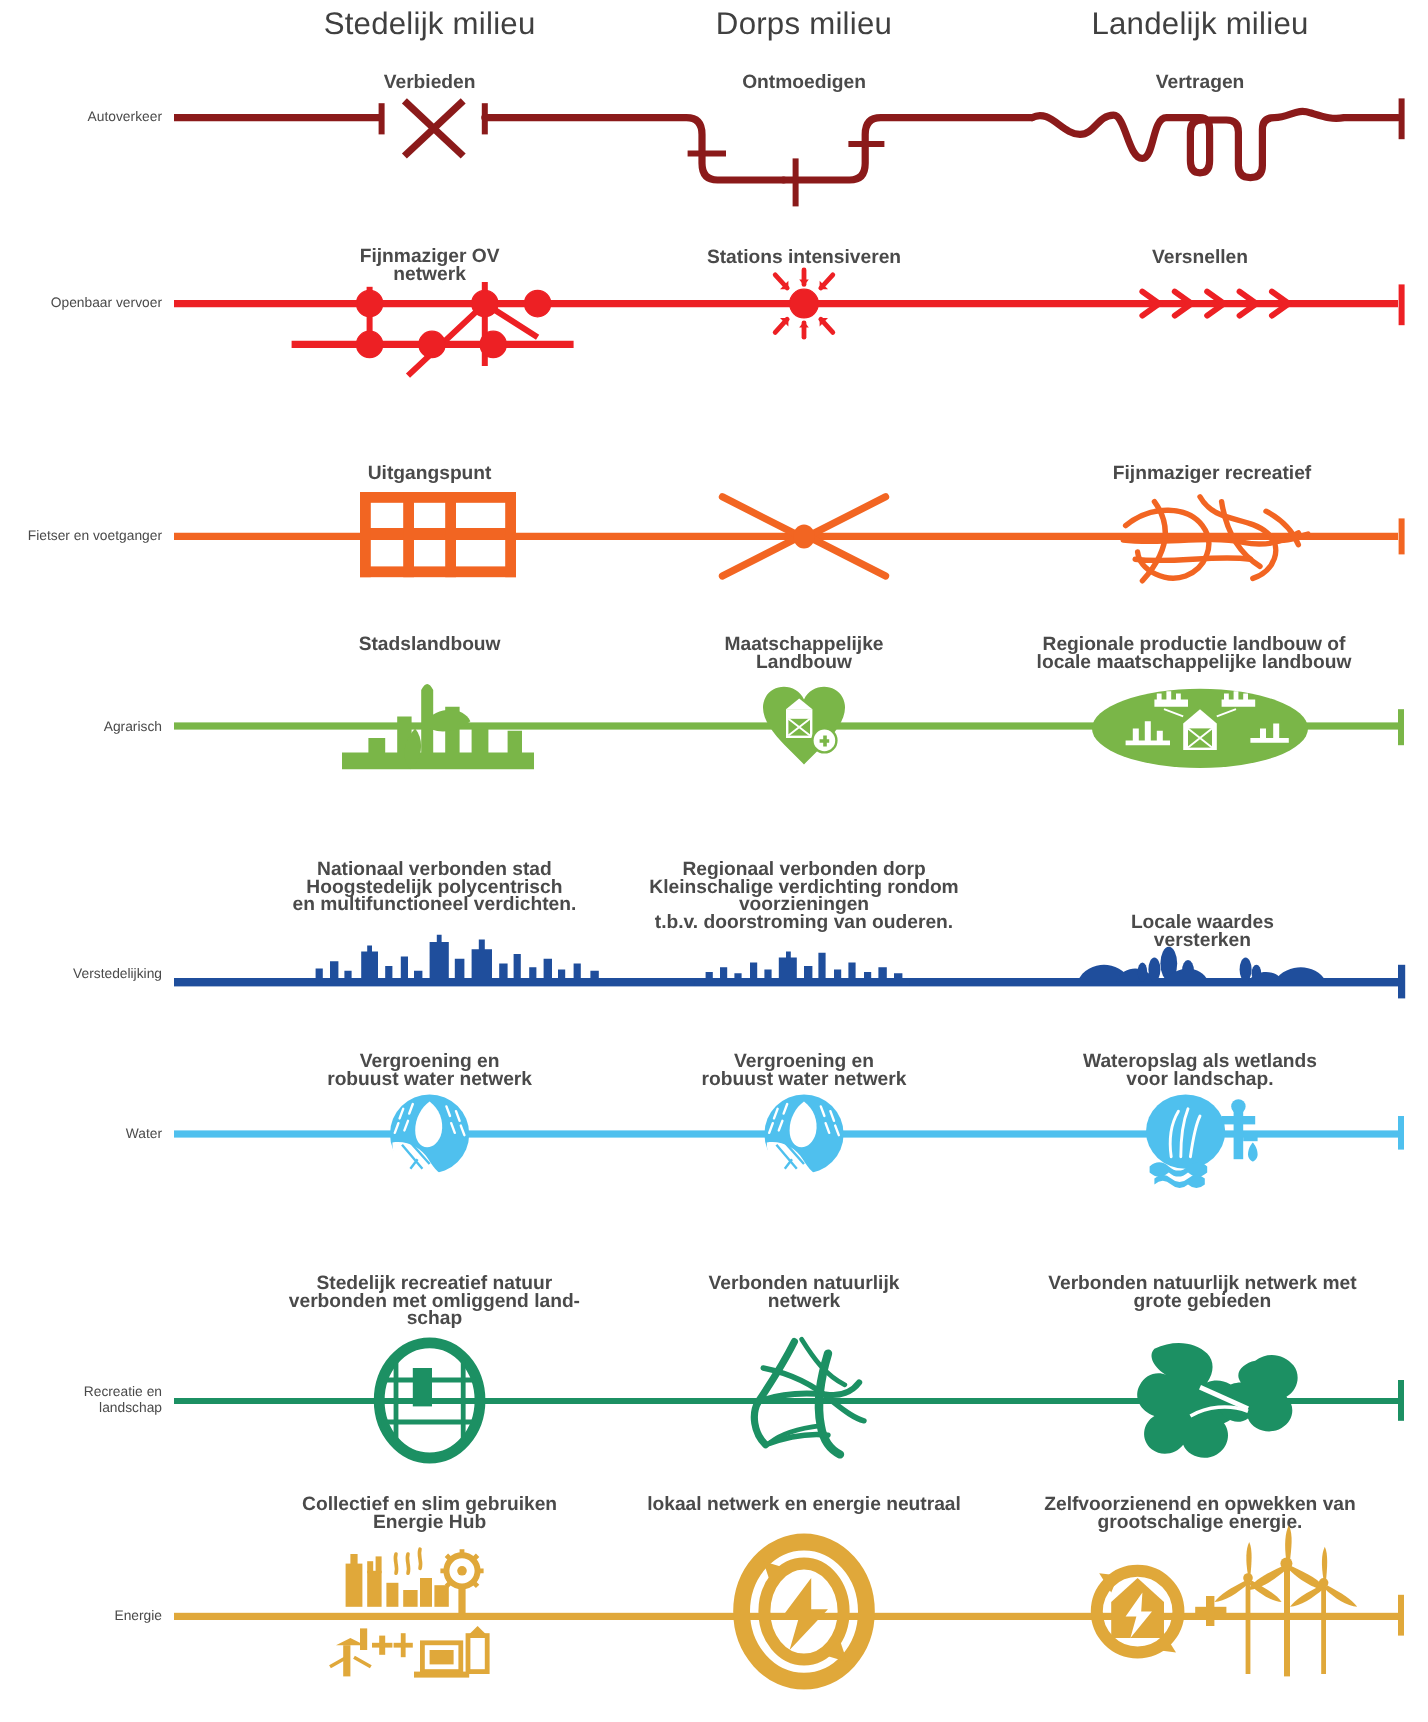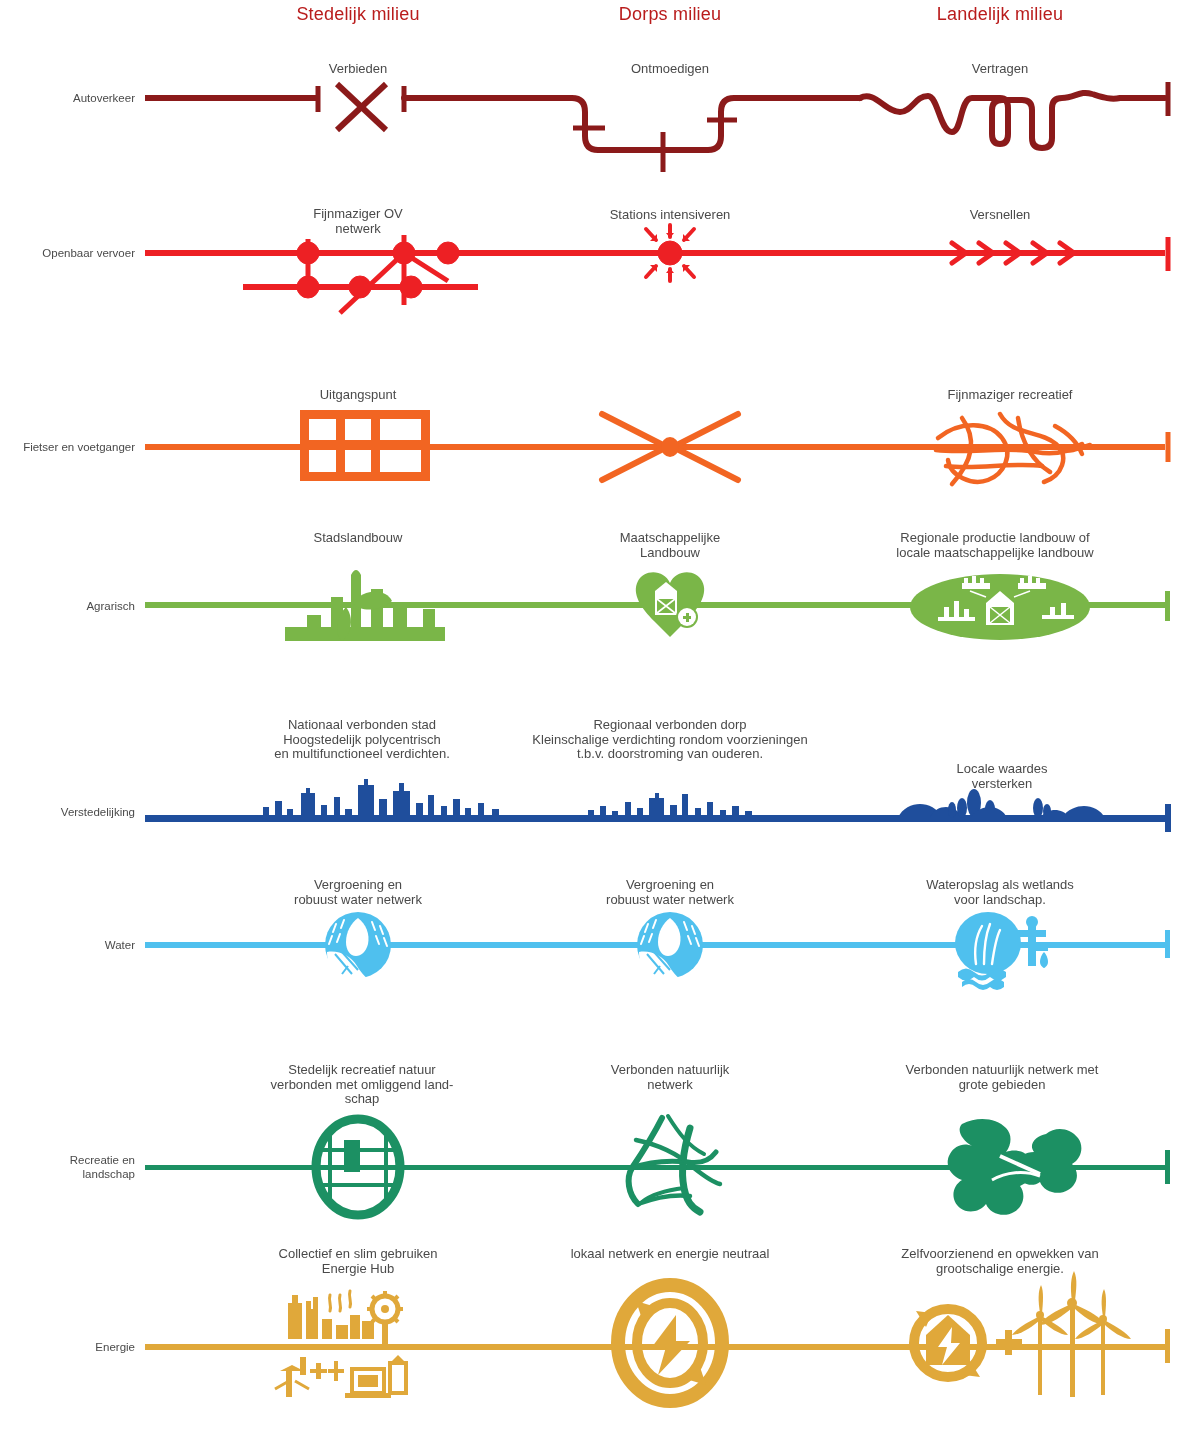--- a/index.html
+++ b/index.html
@@ -13,47 +13,48 @@
     width: 1190px;
     height: 1435px;
     background: #ffffff;
     overflow: hidden;
   }
   
   .col-header {
     position: absolute;
     top: 4px;
     text-align: center;
-    font-size: 18px;
+    font-size: 26px;
     font-weight: 400;
-    color: #b91c1c;
+    color: #404040;
     letter-spacing: .2px;
     white-space: nowrap;
   }
   
   .row-label {
     position: absolute;
     right: 1055px;      
     width: 210px;
     text-align: right;
     font-size: 11.5px;
     color: #4a4a4a;
     line-height: 14px;
     transform: translateY(-50%);
     white-space: pre-line;
   }
   
   .caption {
     position: absolute;
     text-align: center;
-    font-size: 13px;
+    font-size: 16px;
     color: #4a4a4a;
     line-height: 14.5px;
     white-space: pre-line;
     transform: translateX(-50%);
+    font-weight: bold;
   }
   
   .row-svg {
     position: absolute;
     left: 0;
     width: 1190px;
     overflow: visible;
   }
 </style>
 </head>

